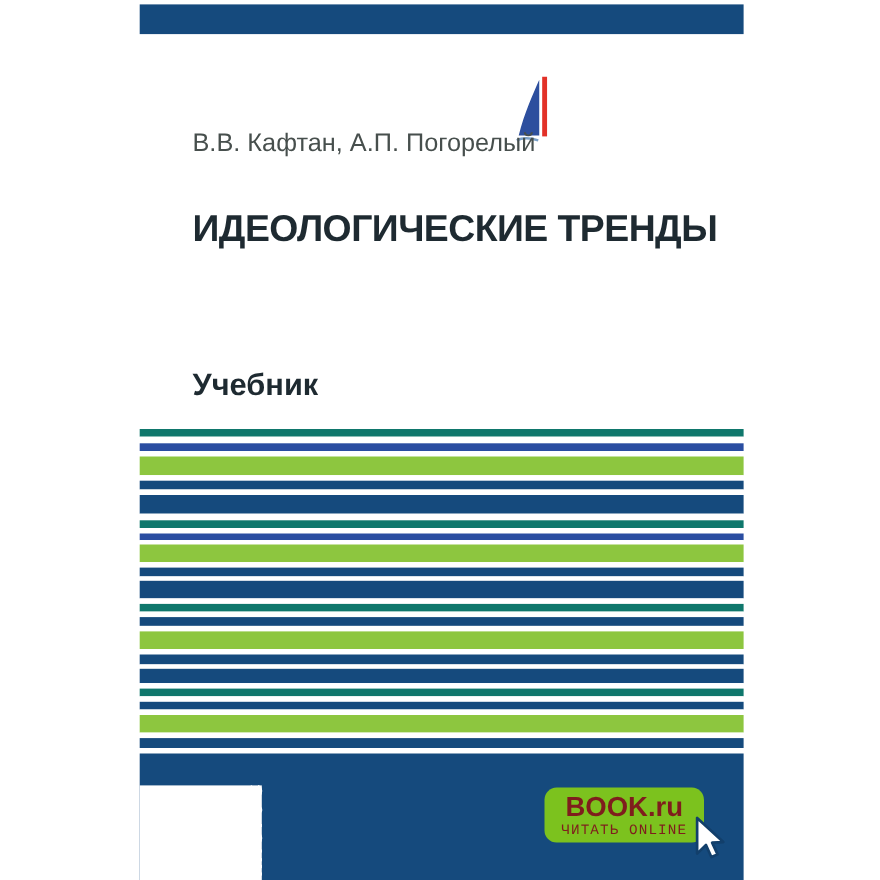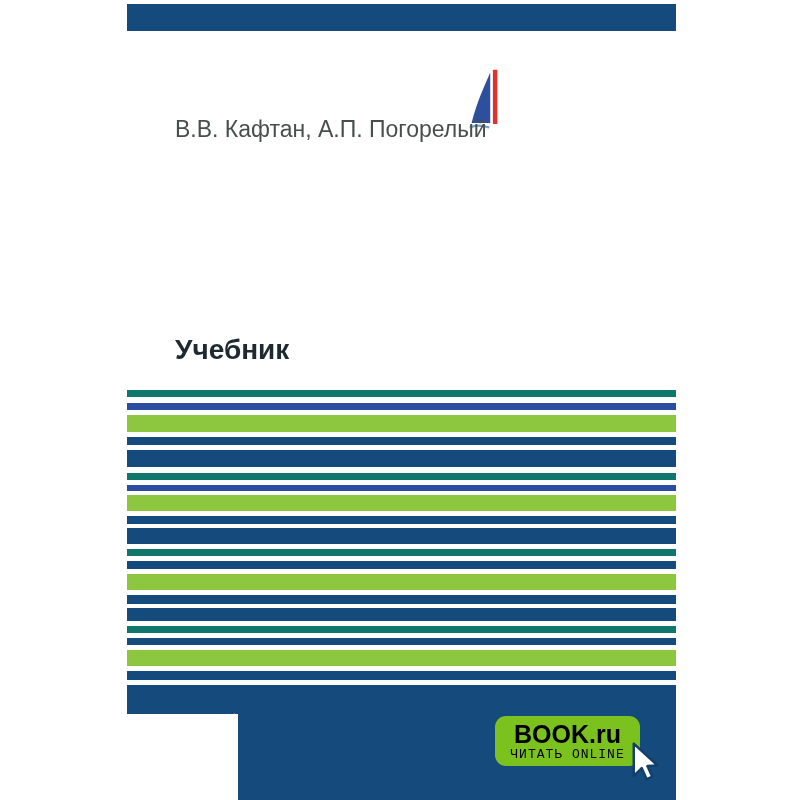--- a/index.html
+++ b/index.html
@@ -28,21 +28,21 @@
     display:flex;flex-direction:column;
   }
   .notch{position:absolute;left:0;bottom:0;width:111px;height:86px;background:#ffffff;z-index:2;}
   .knorus{
     position:absolute;left:116px;bottom:3px;z-index:3;
     transform:rotate(-90deg);transform-origin:0 100%;
     color:#ffffff;font-size:18px;font-weight:bold;letter-spacing:2px;white-space:nowrap;
   }
   .badge{
     position:absolute;left:368px;top:716px;width:145px;height:50px;z-index:2;
-    background:var(--badge_green);border-radius:11px;color:#000000;
+    background:var(--badge_green);border-radius:11px;color:#7f1d1d;
     display:flex;flex-direction:column;align-items:center;justify-content:center;
   }
   .badge-title{font-size:25px;font-weight:bold;line-height:26px;}
   .badge-subtitle{font-size:13px;letter-spacing:1px;line-height:15px;font-family:Liberation Mono, monospace;}
   .cursor{position:absolute;left:498px;top:740px;z-index:4;}
 </style>
 </head>
 <body>
 
 <div class="cover">
@@ -55,20 +55,21 @@
         <path d="M25,5 C19,19 10,38 4,62 L25,62 Z" fill="#2d4f9e"></path>
         <rect x="28" y="2" width="5" height="61" fill="#e23128"></rect>
         <path d="M2,67 C9,63.5 16,64.5 24,67" stroke="#7aa0c8" stroke-width="2.5" fill="none"></path>
       </svg>
     </span>
   </div>
 
   <div class="authors">В.В. Кафтан, А.П. Погорелый</div>
 
   <div class="title">
+    <div>ИДЕОЛОГИЧЕСКИЕ ТРЕНДЫ</div>
   </div>
 
   <div class="subtitle">Учебник</div>
 
   <div class="stripe-block">
       <div style="background: rgb(15, 119, 108); height: 7px; flex: 0 0 auto;"></div>
       <div style="background: rgb(255, 255, 255); height: 6px; flex: 0 0 auto;"></div>
       <div style="background: rgb(42, 77, 161); height: 7px; flex: 0 0 auto;"></div>
       <div style="background: rgb(255, 255, 255); height: 5px; flex: 0 0 auto;"></div>
       <div style="background: rgb(141, 198, 63); height: 17px; flex: 0 0 auto;"></div>

